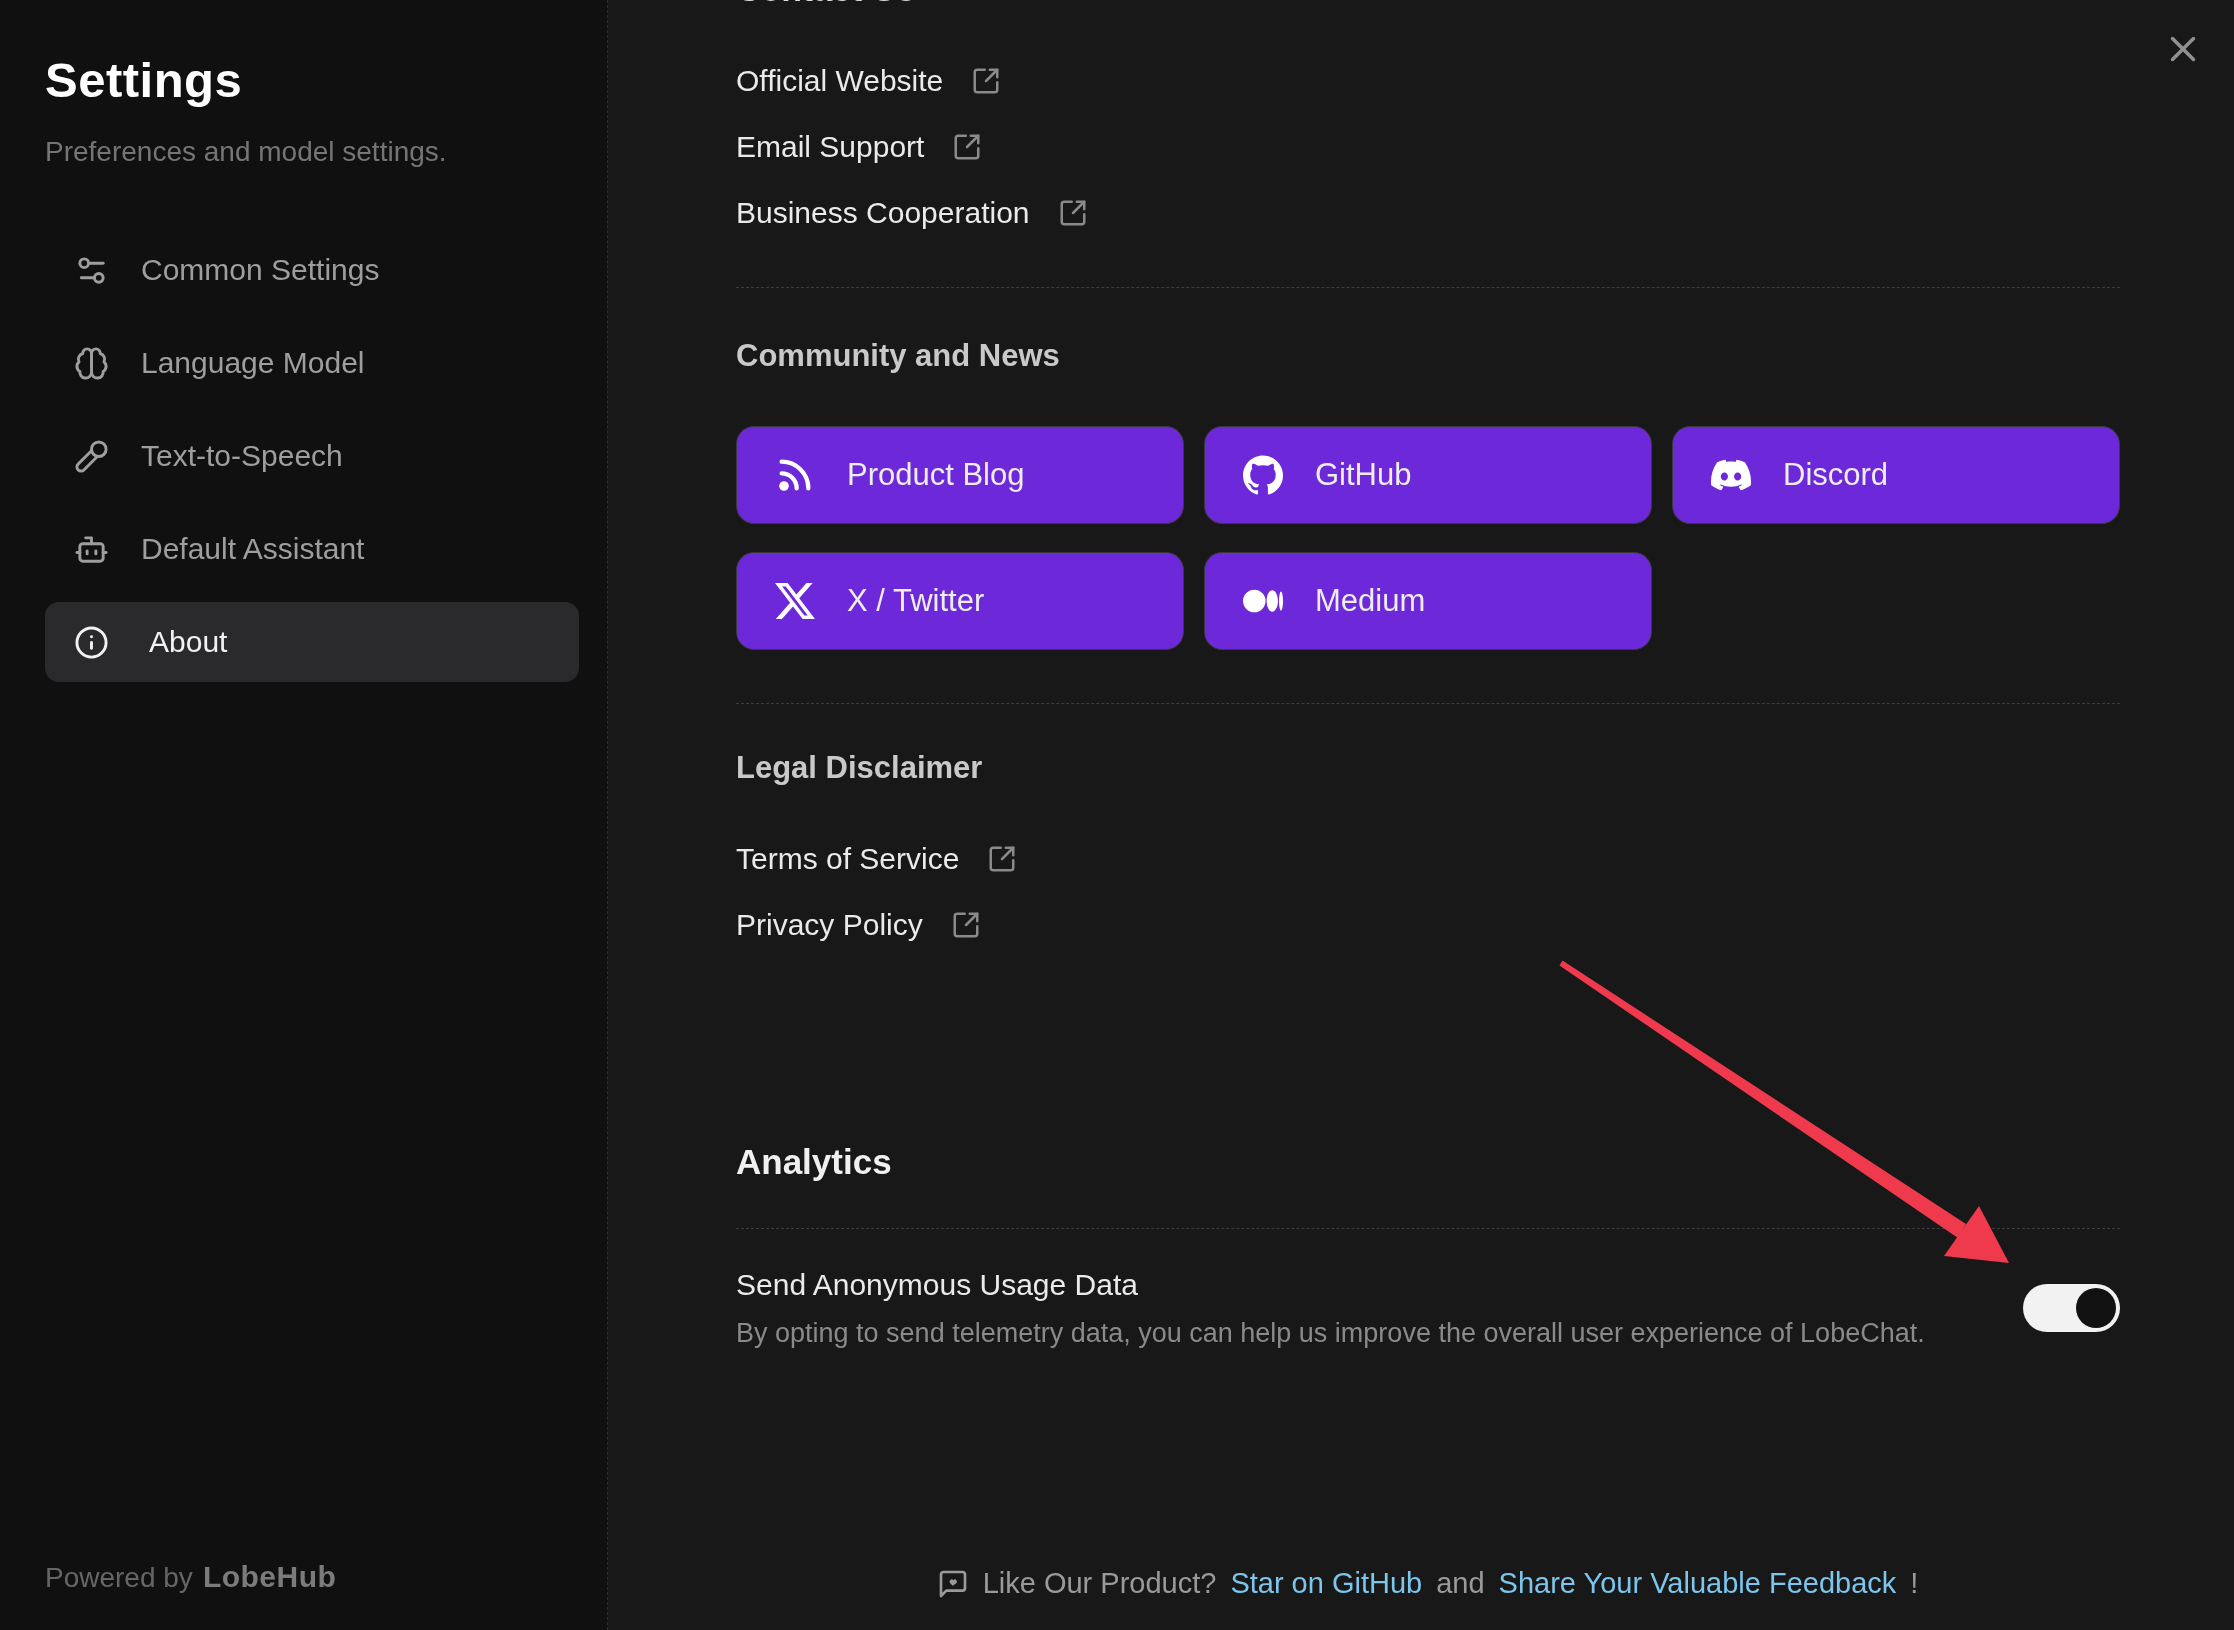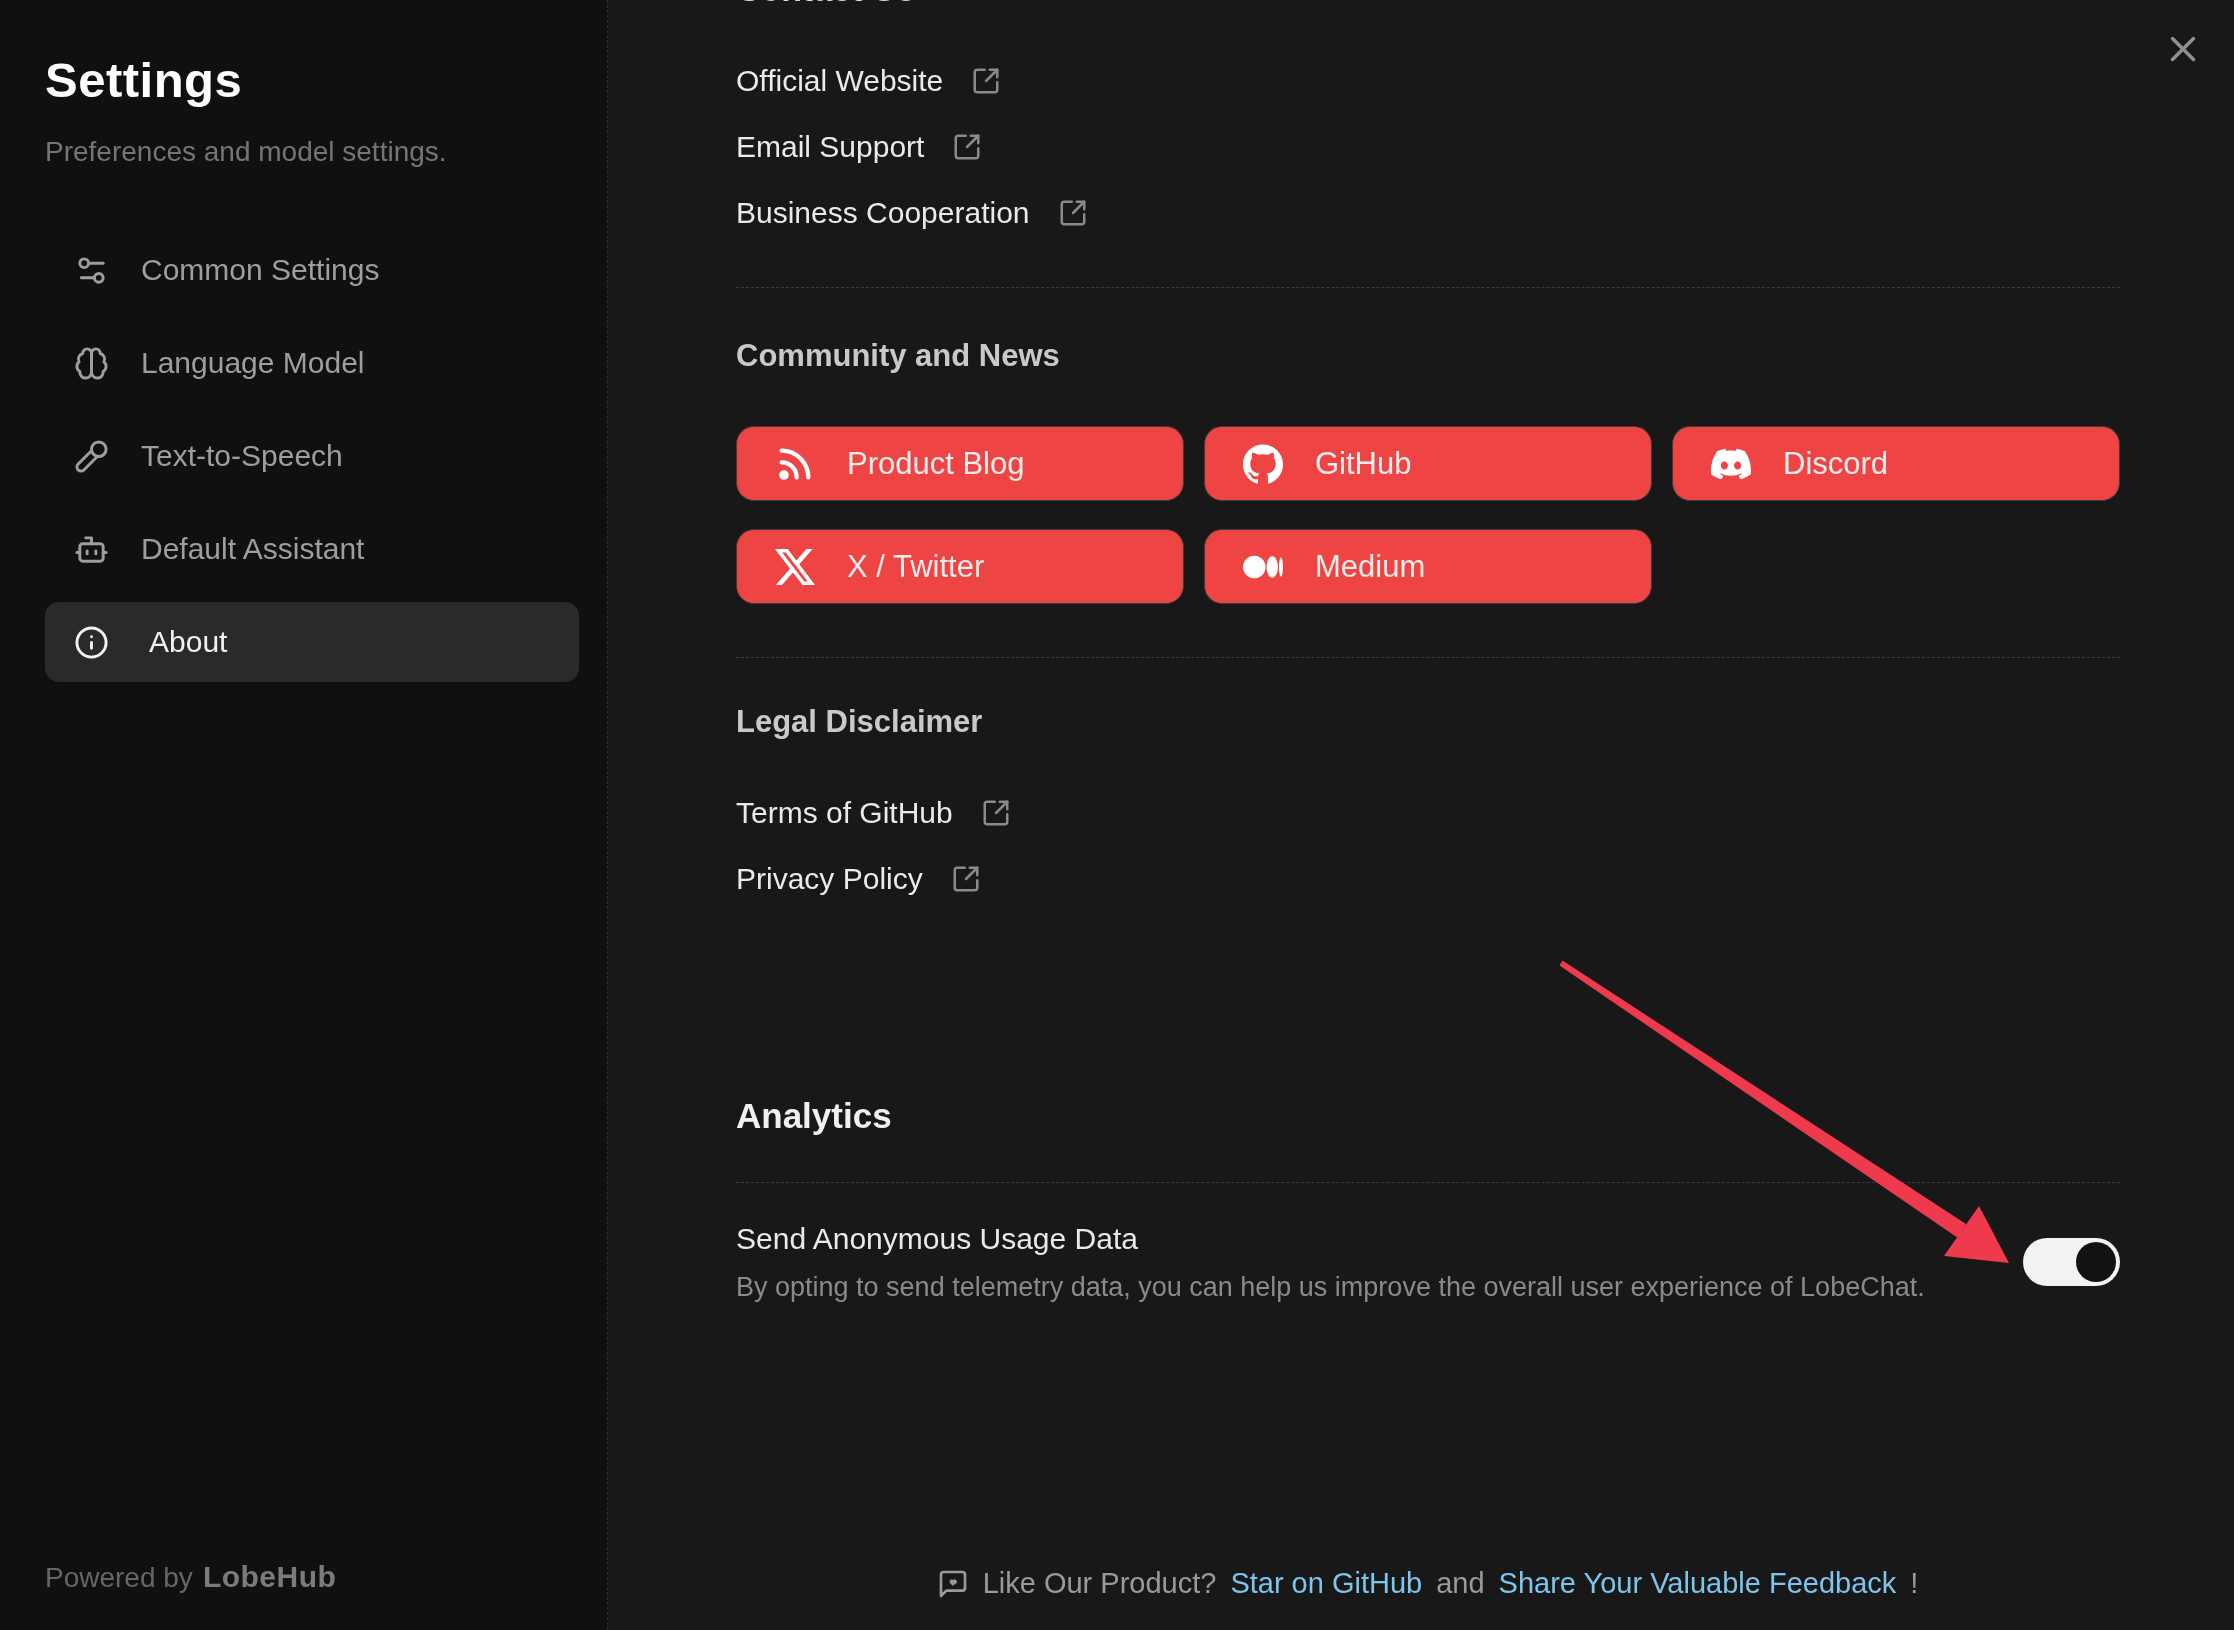--- a/index.html
+++ b/index.html
@@ -45,21 +45,21 @@
   .divider{border:0;border-top:1px dashed #3c3c3c;margin:0;}
   .div1{margin-top:41px;}
   .div2{margin-top:53px;}
   .div3{margin-top:43px;}
   .h-section{font-size:31px;font-weight:bold;color:#c9c9c9;line-height:44px;}
   .h-community{margin-top:46px;}
   .h-legal{margin-top:42px;}
   .h-page{font-size:35px;font-weight:bold;color:#f0f0f0;line-height:46px;margin-top:181px;}
   .btn-grid{margin-top:48px;display:grid;grid-template-columns:repeat(3,1fr);gap:28px 20px;}
   .cbtn{
-    height:75px;background:#ef4444;border:1px solid #3a3a3a;border-radius:18px;
+    height:98px;background:#6d28d9;border:1px solid #3a3a3a;border-radius:18px;
     display:flex;align-items:center;gap:32px;padding:0 38px;box-sizing:border-box;
     color:#ededed;font-size:31px;cursor:pointer;
   }
   .cbtn .bic{width:40px;height:40px;flex:none;color:#ffffff;}
   .cbtn .bic svg{width:100%;height:100%;}
   
   .setting-row{margin-top:34px;display:flex;align-items:center;justify-content:space-between;}
   .setting-title{font-size:30px;color:#eaeaea;line-height:44px;}
   .setting-desc{font-size:27px;color:#8a8a8a;line-height:40px;margin-top:6px;}
   .toggle{width:97px;height:48px;border-radius:24px;background:#f2f2f2;position:relative;flex:none;cursor:pointer;}
@@ -232,21 +232,21 @@
       <span>Medium</span>
     </div>
   </div>
 
   <hr class="divider div2">
 
   <div class="h-section h-legal">Legal Disclaimer</div>
 
   <div class="links legal-links">
     <div class="link-row">
-      <span>Terms of GitHub</span>
+      <span>Terms of Service</span>
       <span class="ext">
         <svg viewBox="0 0 24 24" fill="none" stroke="currentColor" stroke-width="2" stroke-linecap="round" stroke-linejoin="round">
             <path d="M21 13v6a2 2 0 0 1-2 2H5a2 2 0 0 1-2-2V5a2 2 0 0 1 2-2h6"></path>
             <path d="m21 3-9 9"></path>
             <path d="M15 3h6v6"></path>
           </svg>
       </span>
     </div>
     <div class="link-row">
       <span>Privacy Policy</span>

